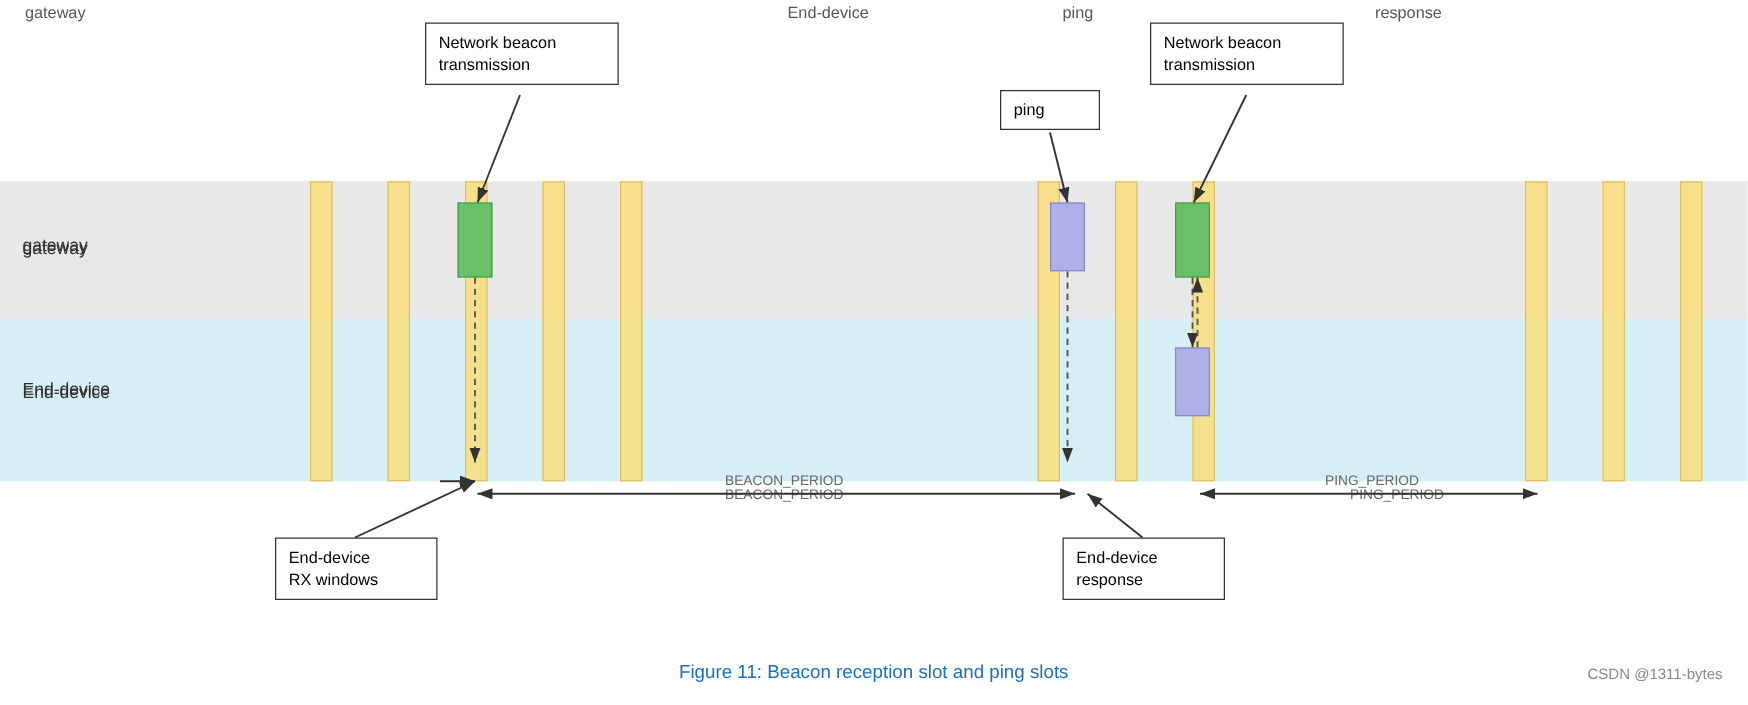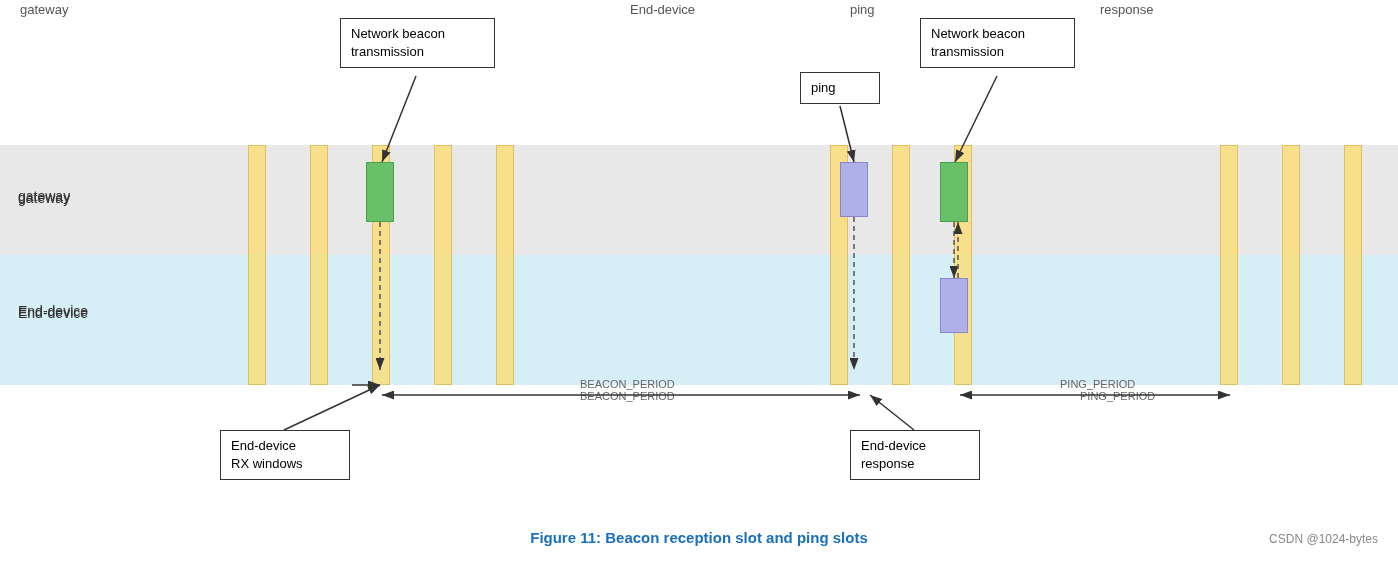--- a/index.html
+++ b/index.html
@@ -94,21 +94,21 @@
       color: #555;
     }
 
     
     .figure-caption {
       position: absolute;
       bottom: 18px;
       left: 50%;
       transform: translateX(-50%);
       font-size: 15px;
-      font-weight: bold;
+      font-weight: normal;
       color: #1a6fbf;
       white-space: nowrap;
     }
 
     .watermark {
       position: absolute;
       bottom: 18px;
       right: 20px;
       font-size: 12px;
       color: #888;
@@ -229,15 +229,15 @@
     <line x1="914" y1="430" x2="870" y2="395" stroke="#333" stroke-width="1.5" marker-end="url(#arrowhead)"></line>
 
     <text x="580" y="388" font-size="11" fill="#666" font-family="Arial">BEACON_PERIOD</text>
 
     <text x="1060" y="388" font-size="11" fill="#666" font-family="Arial">PING_PERIOD</text>
 
   </svg>
 
   <div class="figure-caption">Figure 11: Beacon reception slot and ping slots</div>
 
-  <div class="watermark">CSDN @1024-bytes</div>
+  <div class="watermark">CSDN @1311-bytes</div>
 
 </div>
 
 </body></html>

